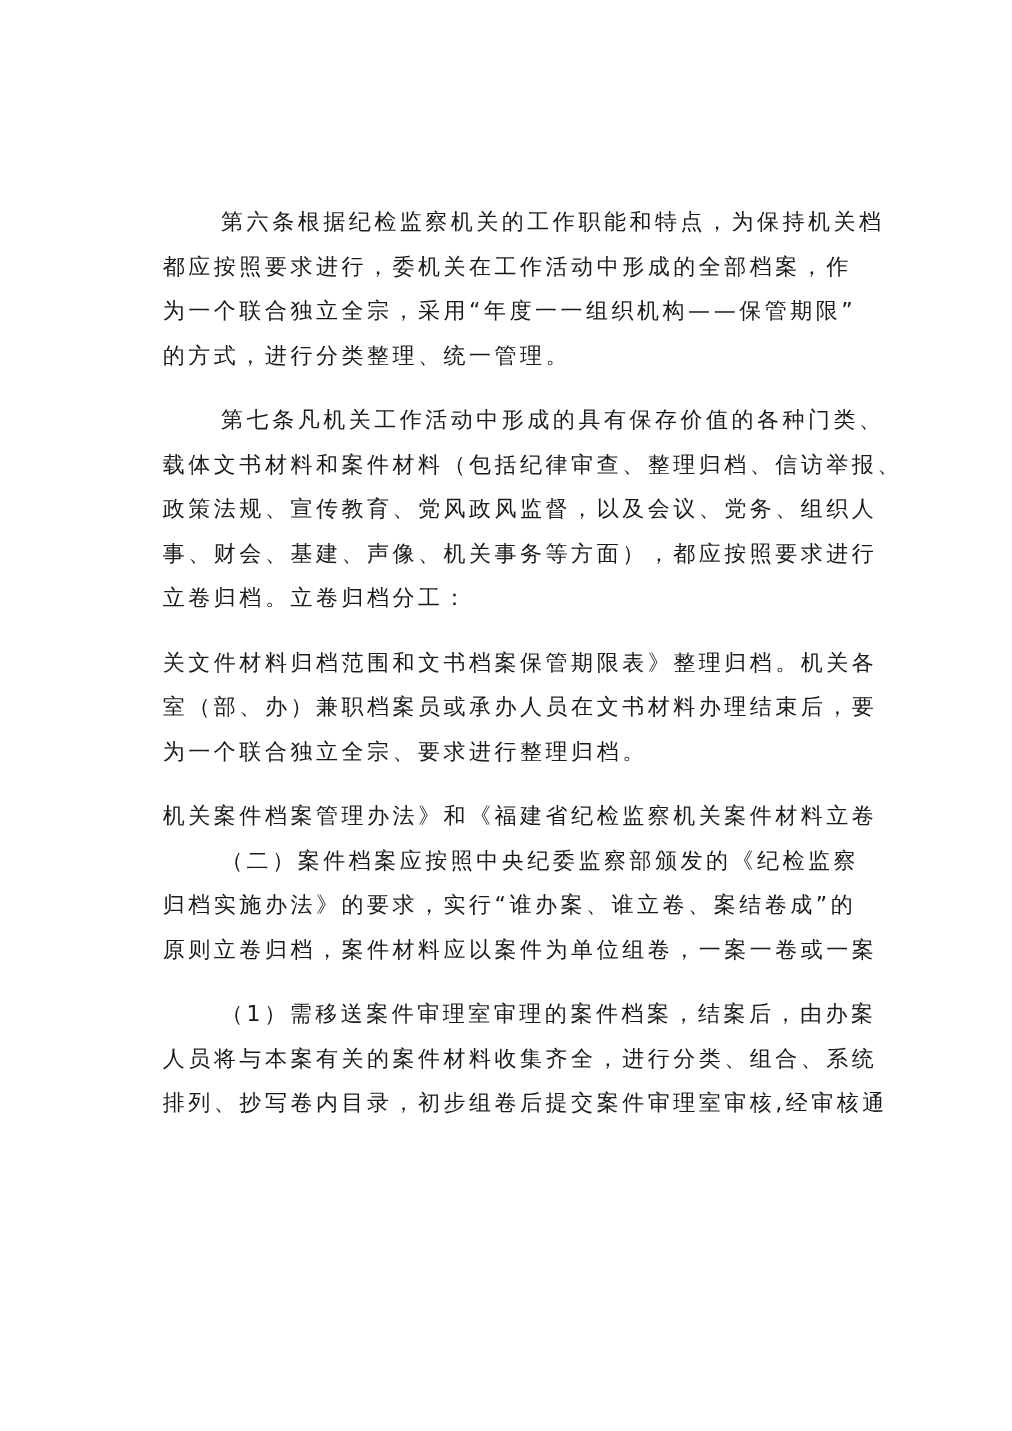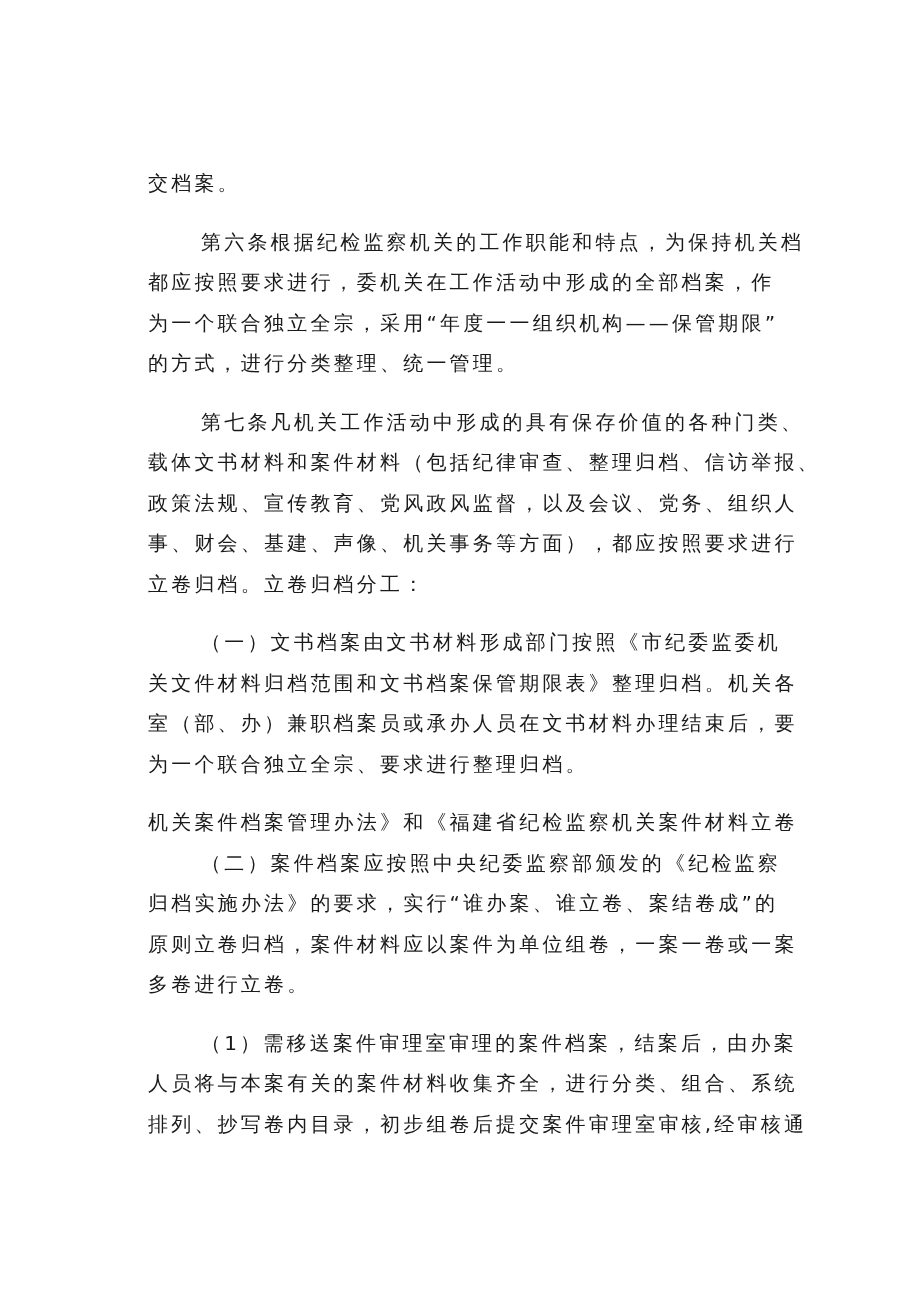--- a/index.html
+++ b/index.html
@@ -33,52 +33,47 @@
     }
     .para-gap {
       margin-top: 18px;
     }
   </style>
 </head>
 <body>
 
 <div class="page">
 
-  <div>
-    <div class="line">交档案。</div>
-  </div>
 
   <div class="para-gap">
     <div class="line indent">第六条根据纪检监察机关的工作职能和特点，为保持机关档</div>
     <div class="line">都应按照要求进行，委机关在工作活动中形成的全部档案，作</div>
     <div class="line">为一个联合独立全宗，采用“年度一一组织机构——保管期限”</div>
     <div class="line">的方式，进行分类整理、统一管理。</div>
   </div>
 
   <div class="para-gap">
     <div class="line indent">第七条凡机关工作活动中形成的具有保存价值的各种门类、</div>
     <div class="line">载体文书材料和案件材料（包括纪律审查、整理归档、信访举报、</div>
     <div class="line">政策法规、宣传教育、党风政风监督，以及会议、党务、组织人</div>
     <div class="line">事、财会、基建、声像、机关事务等方面），都应按照要求进行</div>
     <div class="line">立卷归档。立卷归档分工：</div>
   </div>
 
   <div class="para-gap">
-    <div class="line indent">（一）文书档案由文书材料形成部门按照《市纪委监委机</div>
     <div class="line">关文件材料归档范围和文书档案保管期限表》整理归档。机关各</div>
     <div class="line">室（部、办）兼职档案员或承办人员在文书材料办理结束后，要</div>
     <div class="line">为一个联合独立全宗、要求进行整理归档。</div>
   </div>
 
   <div class="para-gap">
     <div class="line">机关案件档案管理办法》和《福建省纪检监察机关案件材料立卷</div>
     <div class="line indent">（二）案件档案应按照中央纪委监察部颁发的《纪检监察</div>
     <div class="line">归档实施办法》的要求，实行“谁办案、谁立卷、案结卷成”的</div>
     <div class="line">原则立卷归档，案件材料应以案件为单位组卷，一案一卷或一案</div>
-    <div class="line">多卷进行立卷。</div>
   </div>
 
   <div class="para-gap">
     <div class="line indent">（1）需移送案件审理室审理的案件档案，结案后，由办案</div>
     <div class="line">人员将与本案有关的案件材料收集齐全，进行分类、组合、系统</div>
     <div class="line">排列、抄写卷内目录，初步组卷后提交案件审理室审核,经审核通</div>
   </div>
 
 </div>
 

